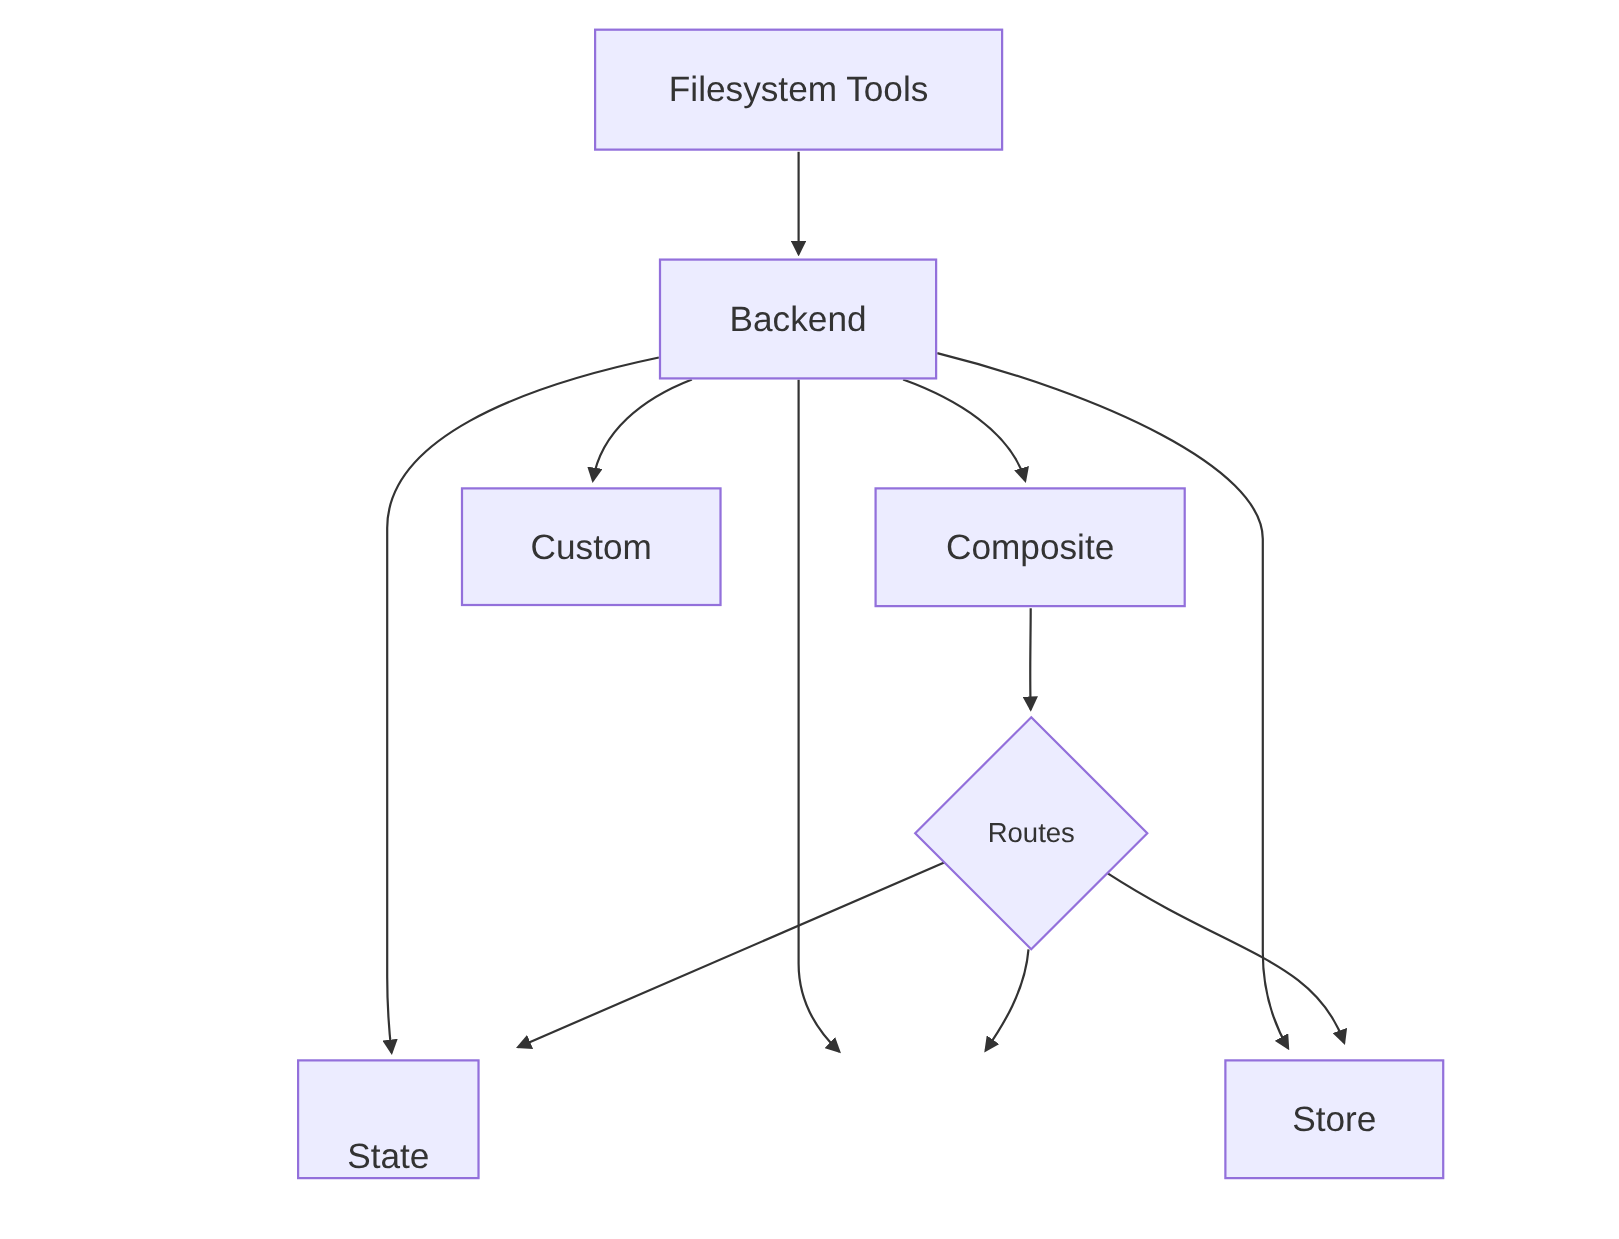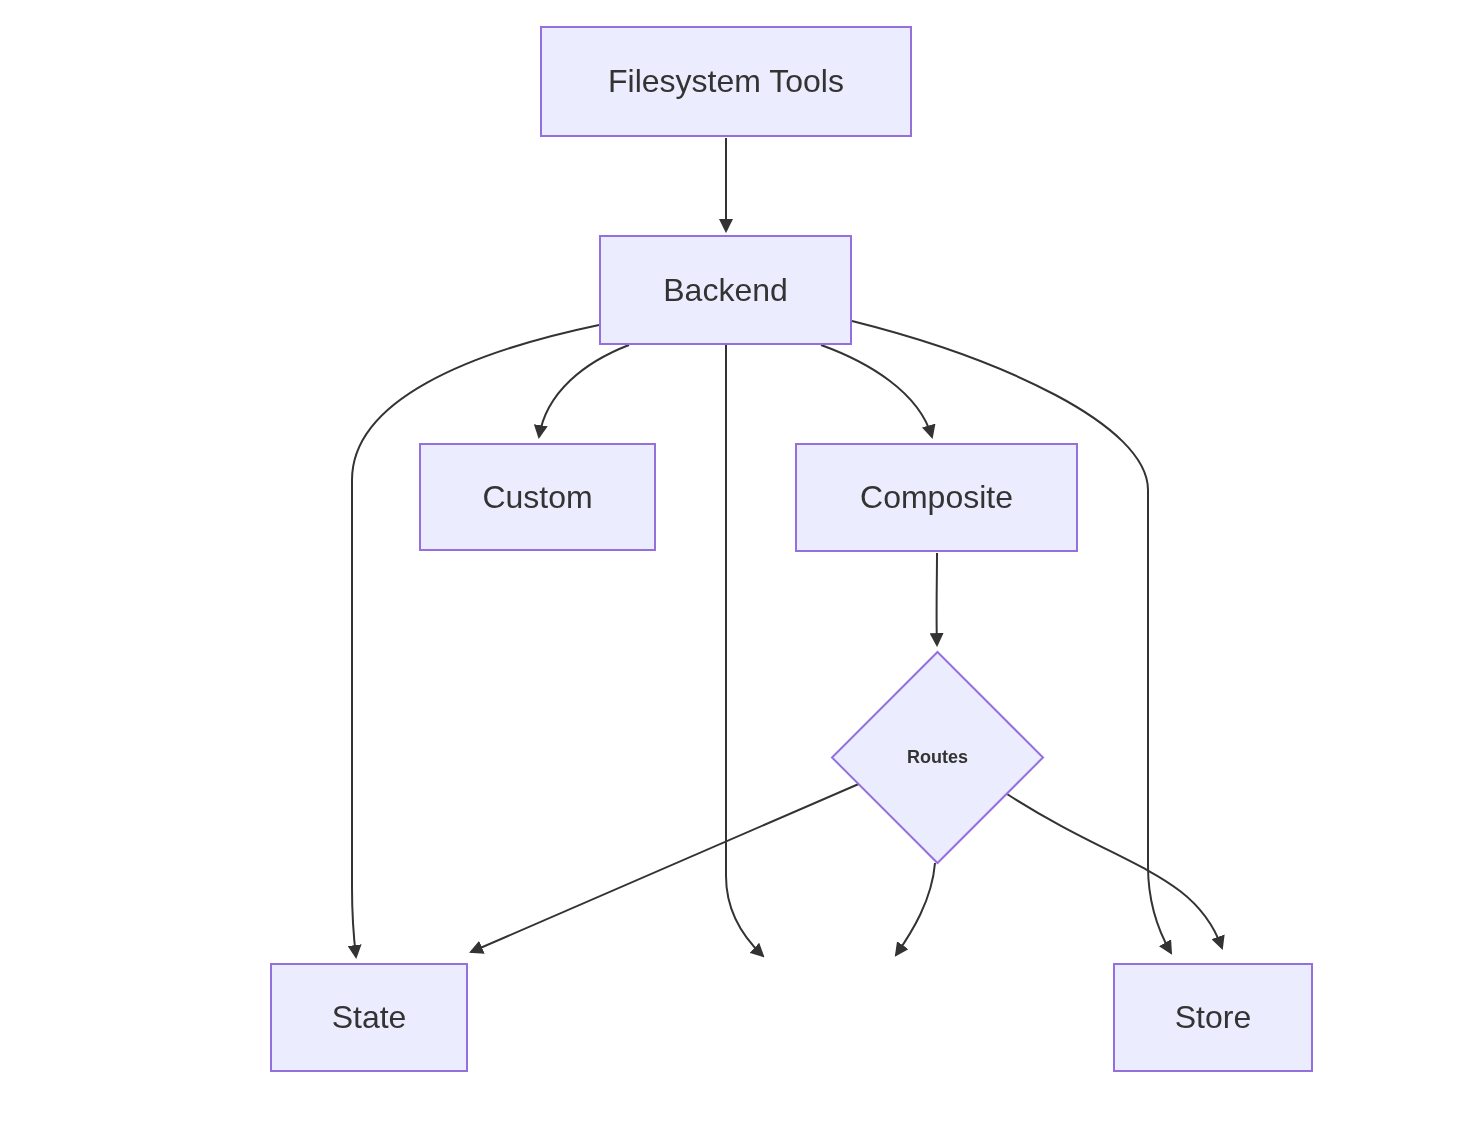--- a/index.html
+++ b/index.html
@@ -46,24 +46,23 @@
     font-size: 32px;
     line-height: 1.2;
     white-space: nowrap;
   }
   .diamond-label {
     position: absolute;
     display: flex;
     align-items: center;
     justify-content: center;
     color: var(--text);
-    font-size: 18px;
+    font-size: 25px;
     background: transparent;
     border: none;
-    font-weight: bold;
   }
 </style>
 </head>
 <body>
 
 <div class="canvas">
 
   <svg class="edges-layer" width="1472" height="1126" viewBox="0 0 1472 1126" aria-hidden="true">
     <defs>
       <marker id="arrowhead" viewBox="0 0 10 10" refX="8.5" refY="5" markerWidth="7" markerHeight="7" orient="auto-start-reverse">
@@ -96,21 +95,21 @@
   <div class="node" style="left:419px; top:443px; width:237px; height:108px;">
     <span>Custom</span>
   </div>
 
   <div class="node" style="left:795px; top:443px; width:283px; height:109px;">
     <span>Composite</span>
   </div>
 
   <div class="diamond-label" style="left:857px; top:742px; width:161px; height:31px;">Routes</div>
 
-  <div class="node" style="left:270px; top:963px; width:198px; height:109px;">
+  <div class="node" style="left:270px; top:963px; width:166px; height:109px;align-items:flex-end;">
     <span>State</span>
   </div>
 
 
   <div class="node" style="left:1113px; top:963px; width:200px; height:109px;">
     <span>Store</span>
   </div>
 
 </div>
 

